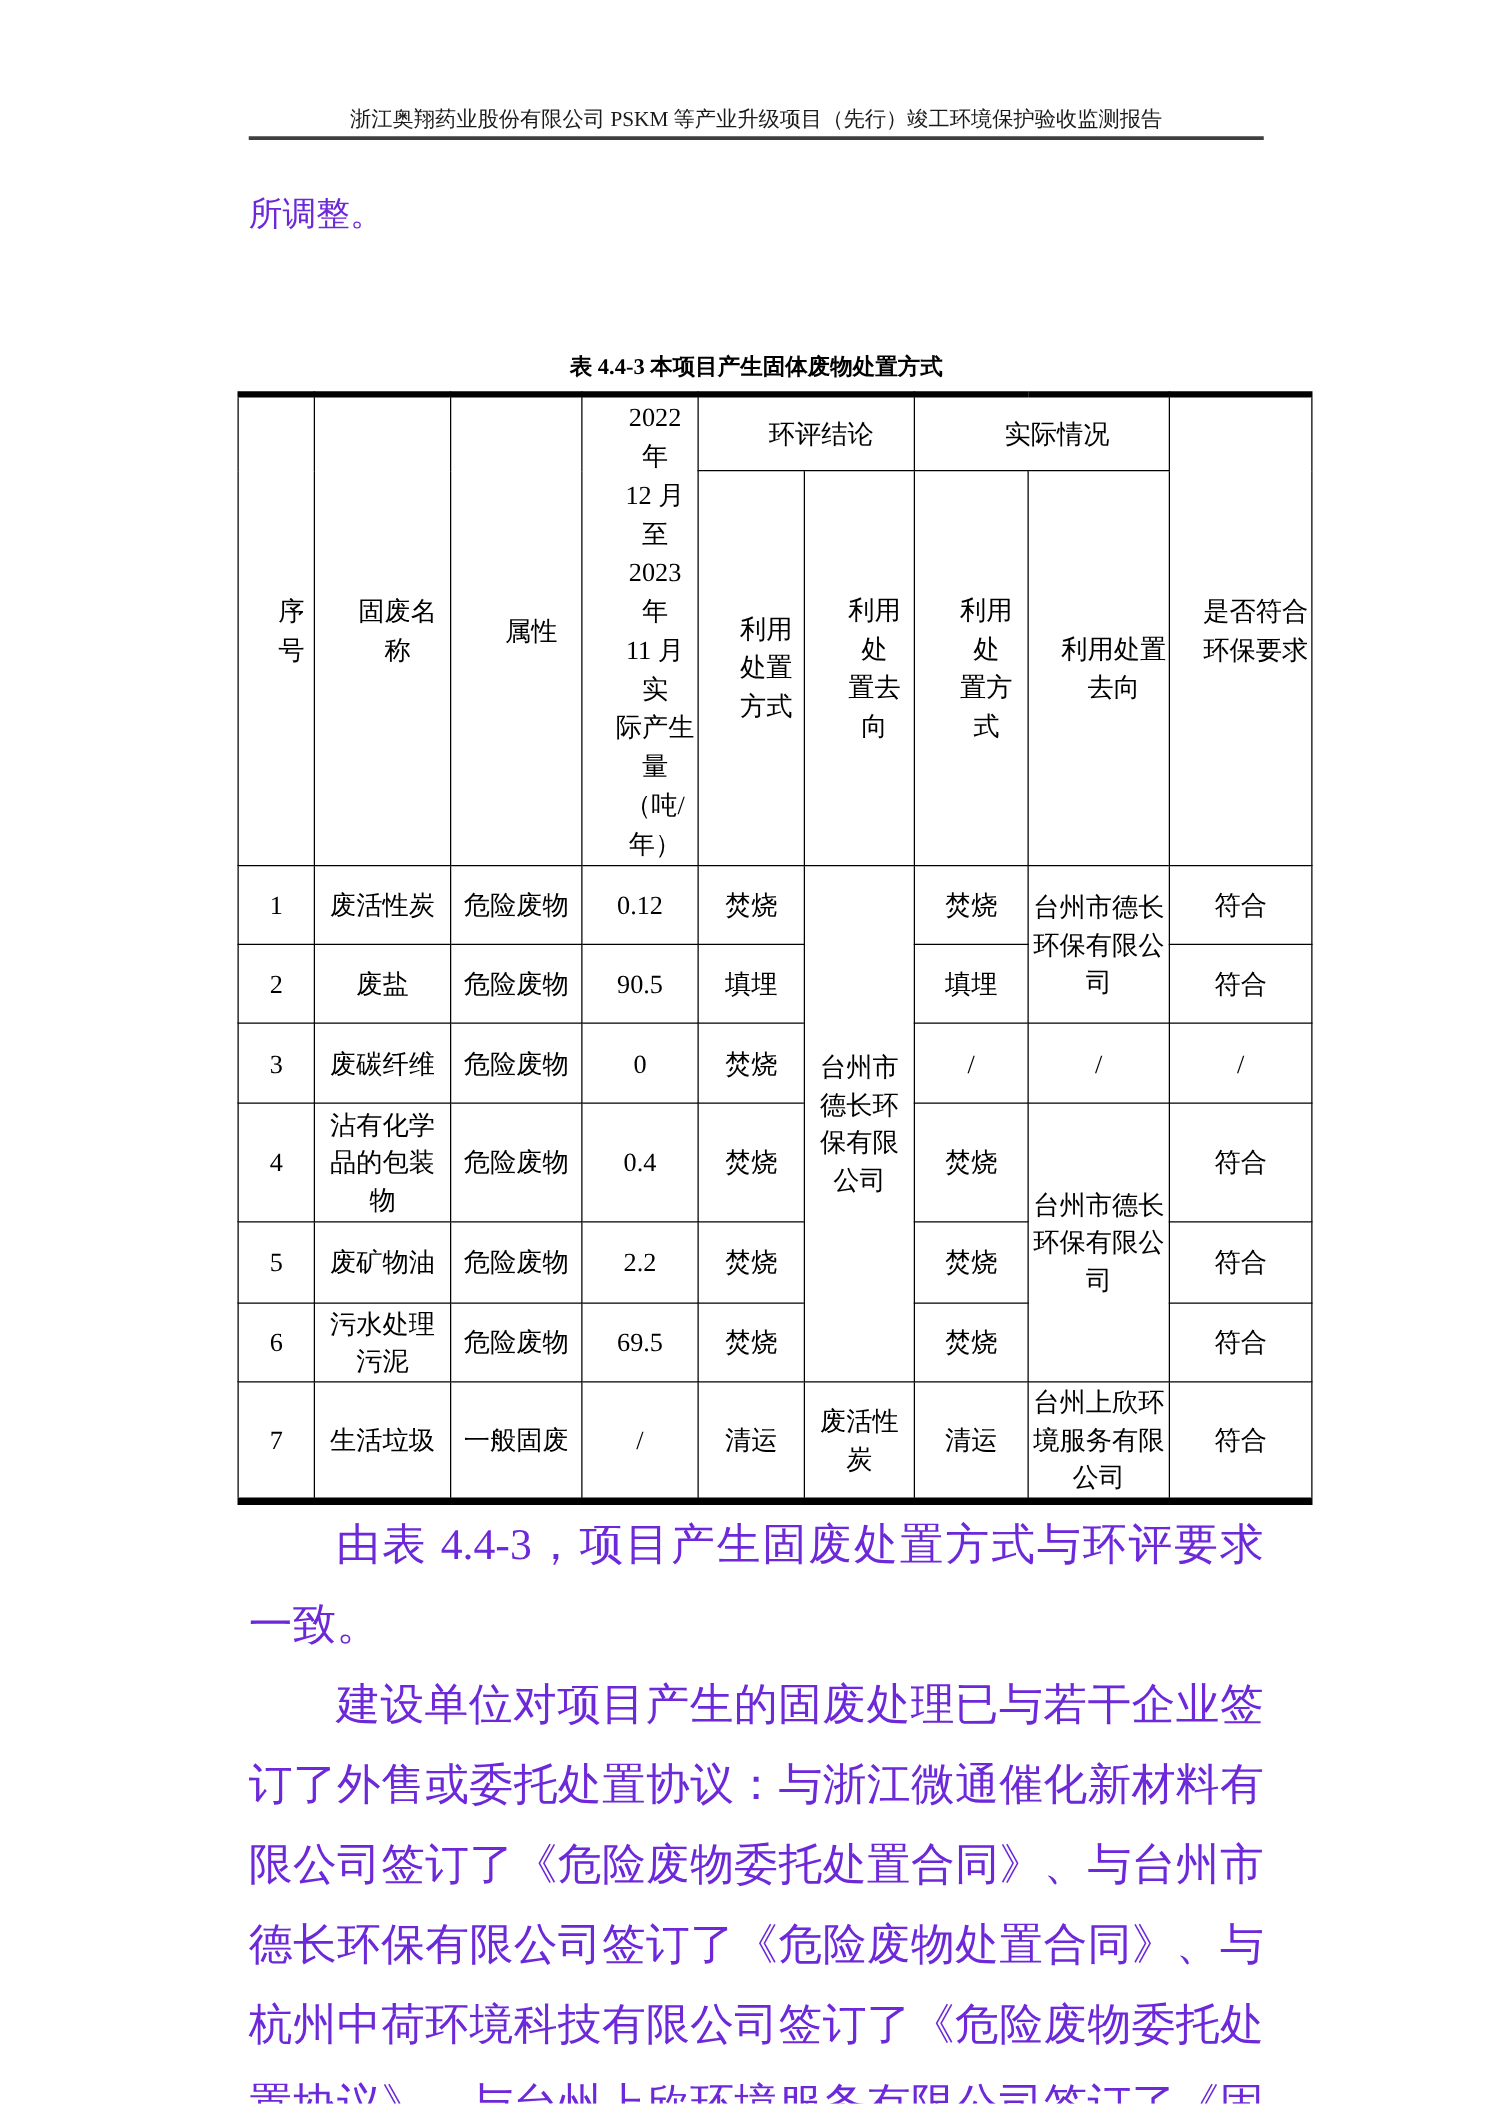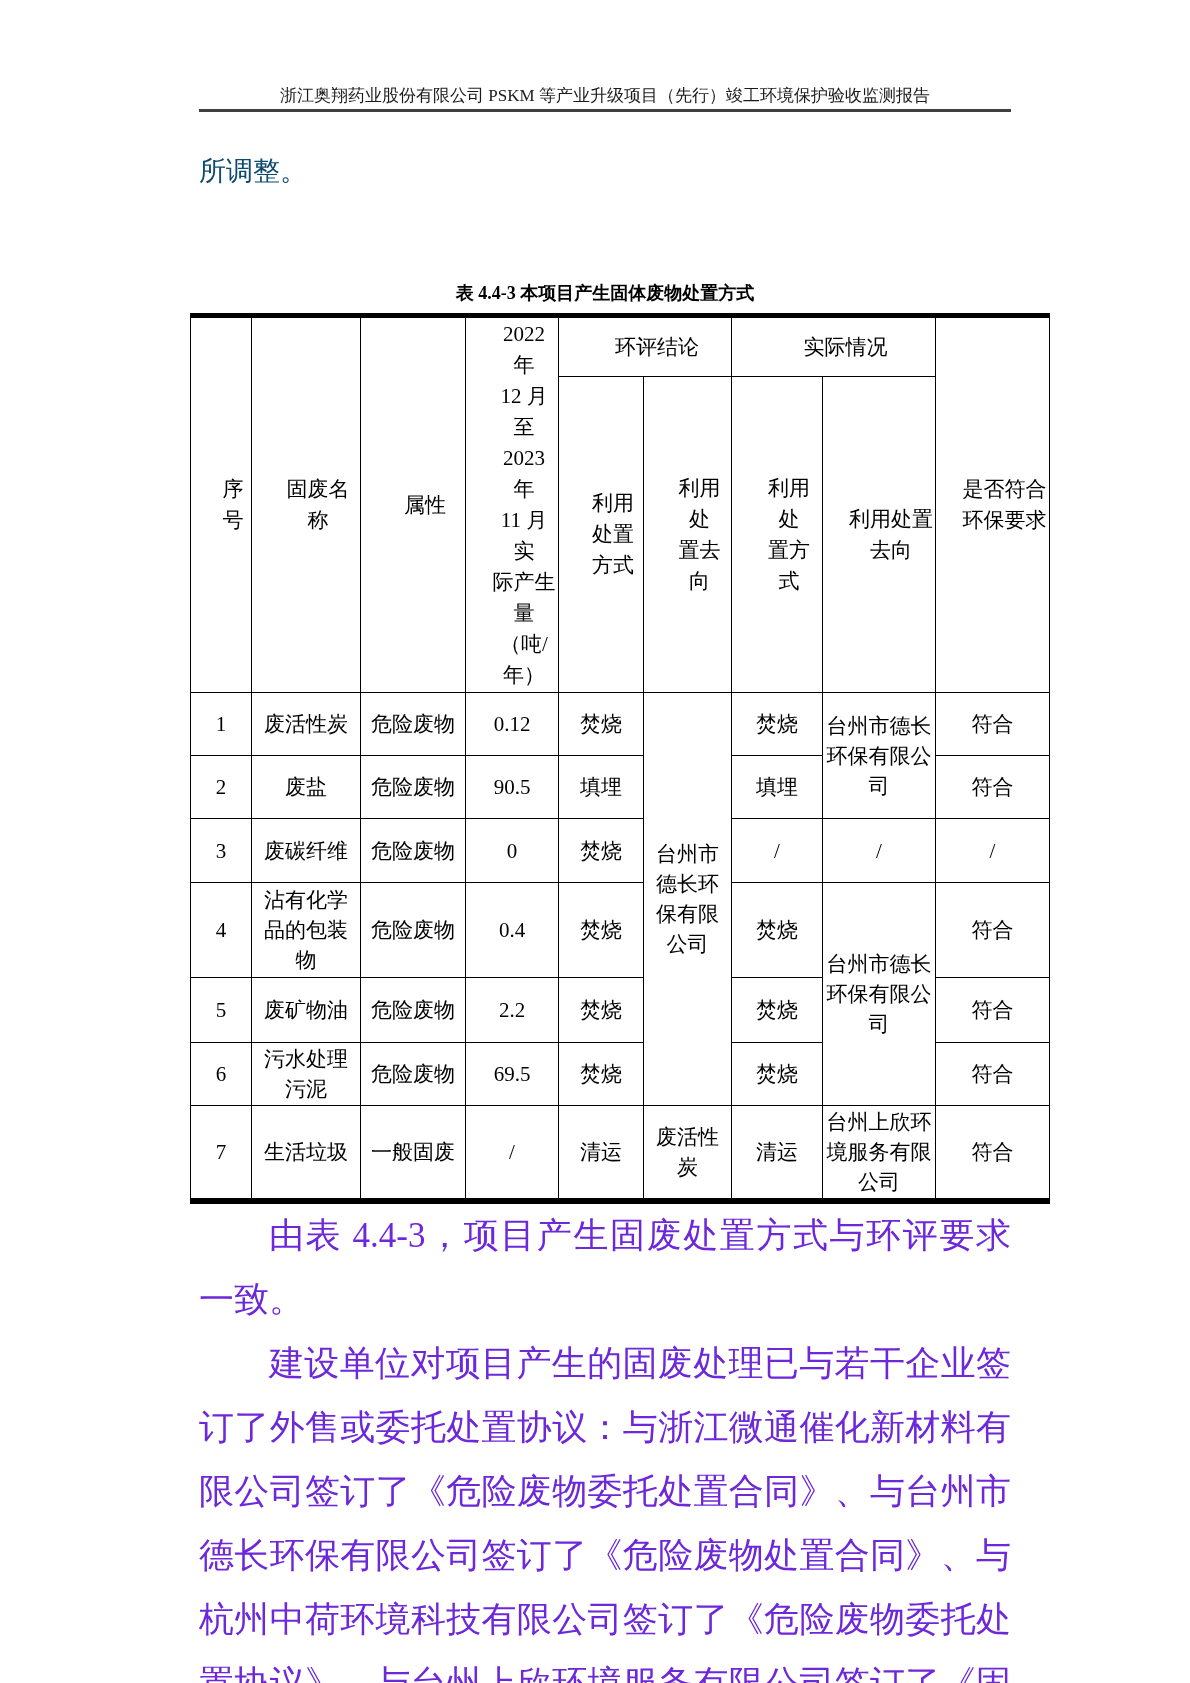--- a/index.html
+++ b/index.html
@@ -28,21 +28,21 @@
   }
   .header-rule {
     margin-top: 3px;
     border-bottom: 3px solid #3f3f3f;
   }
 
   .intro {
     margin-top: 43px;
     font-size: 27px;
     line-height: 33px;
-    color: #0c4a6e;
+    color: #6d28d9;
   }
 
   .table-title {
     margin-top: 93px;
     text-align: center;
     font-weight: bold;
     font-size: 18px;
     line-height: 24px;
     color: #000;
   }

